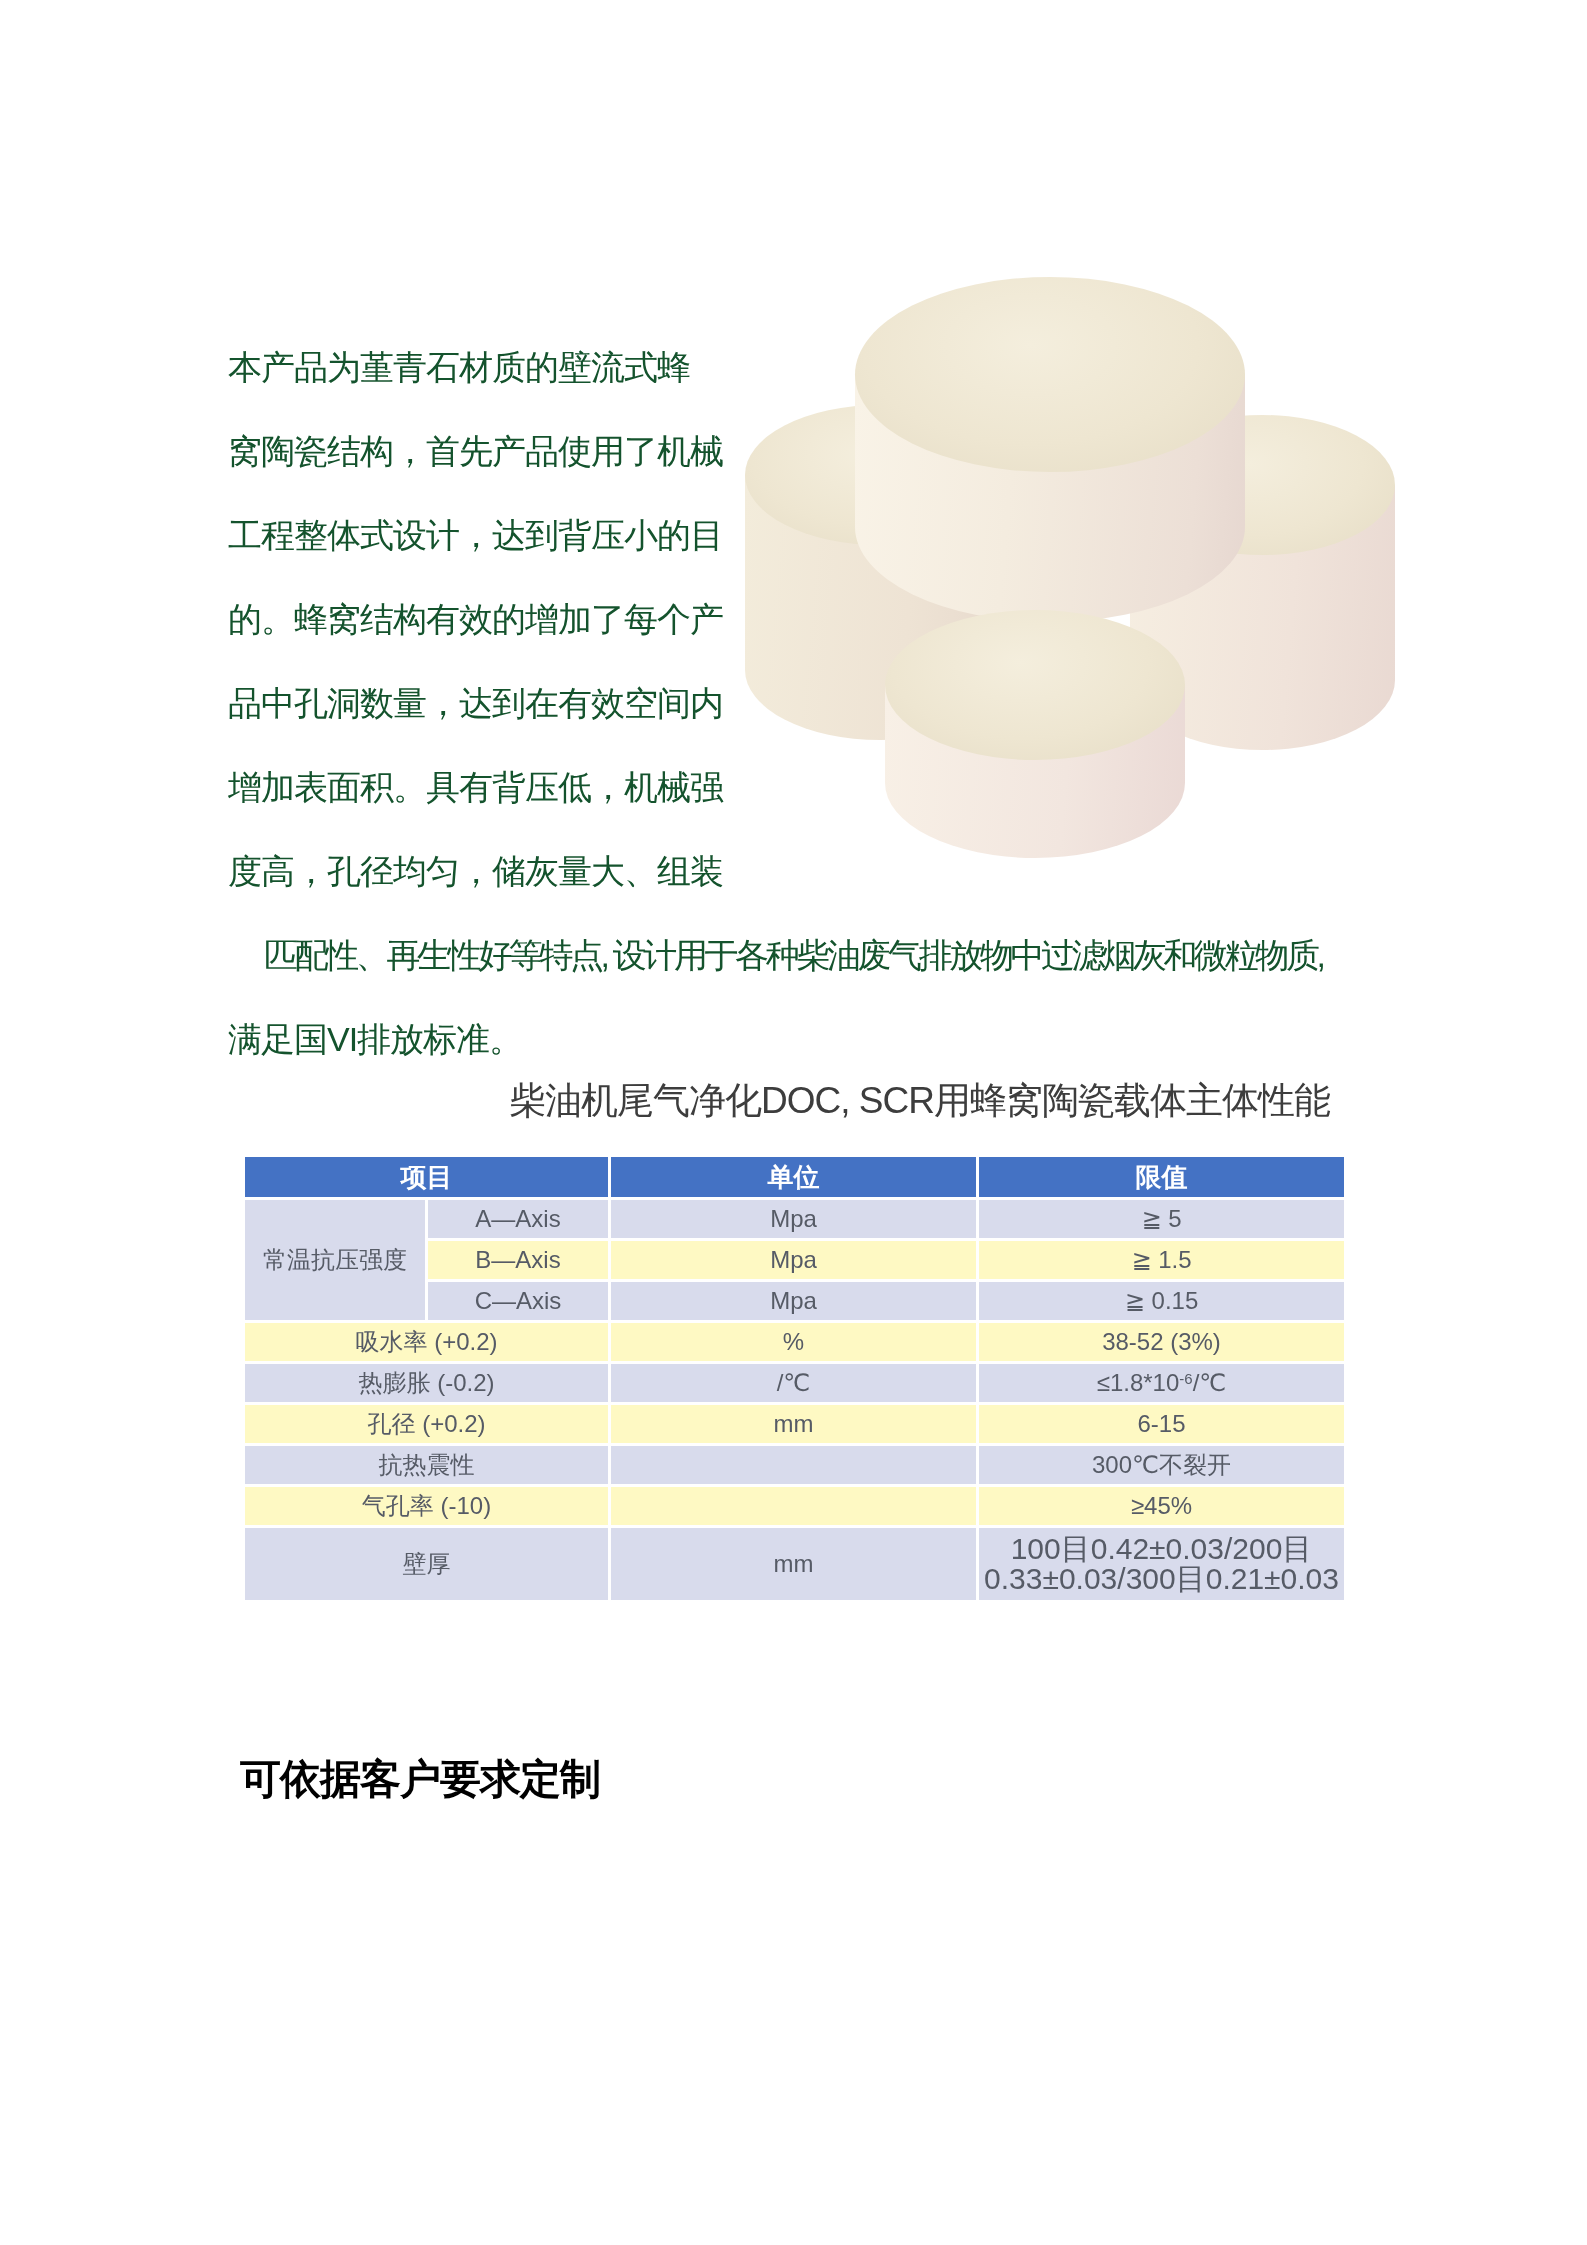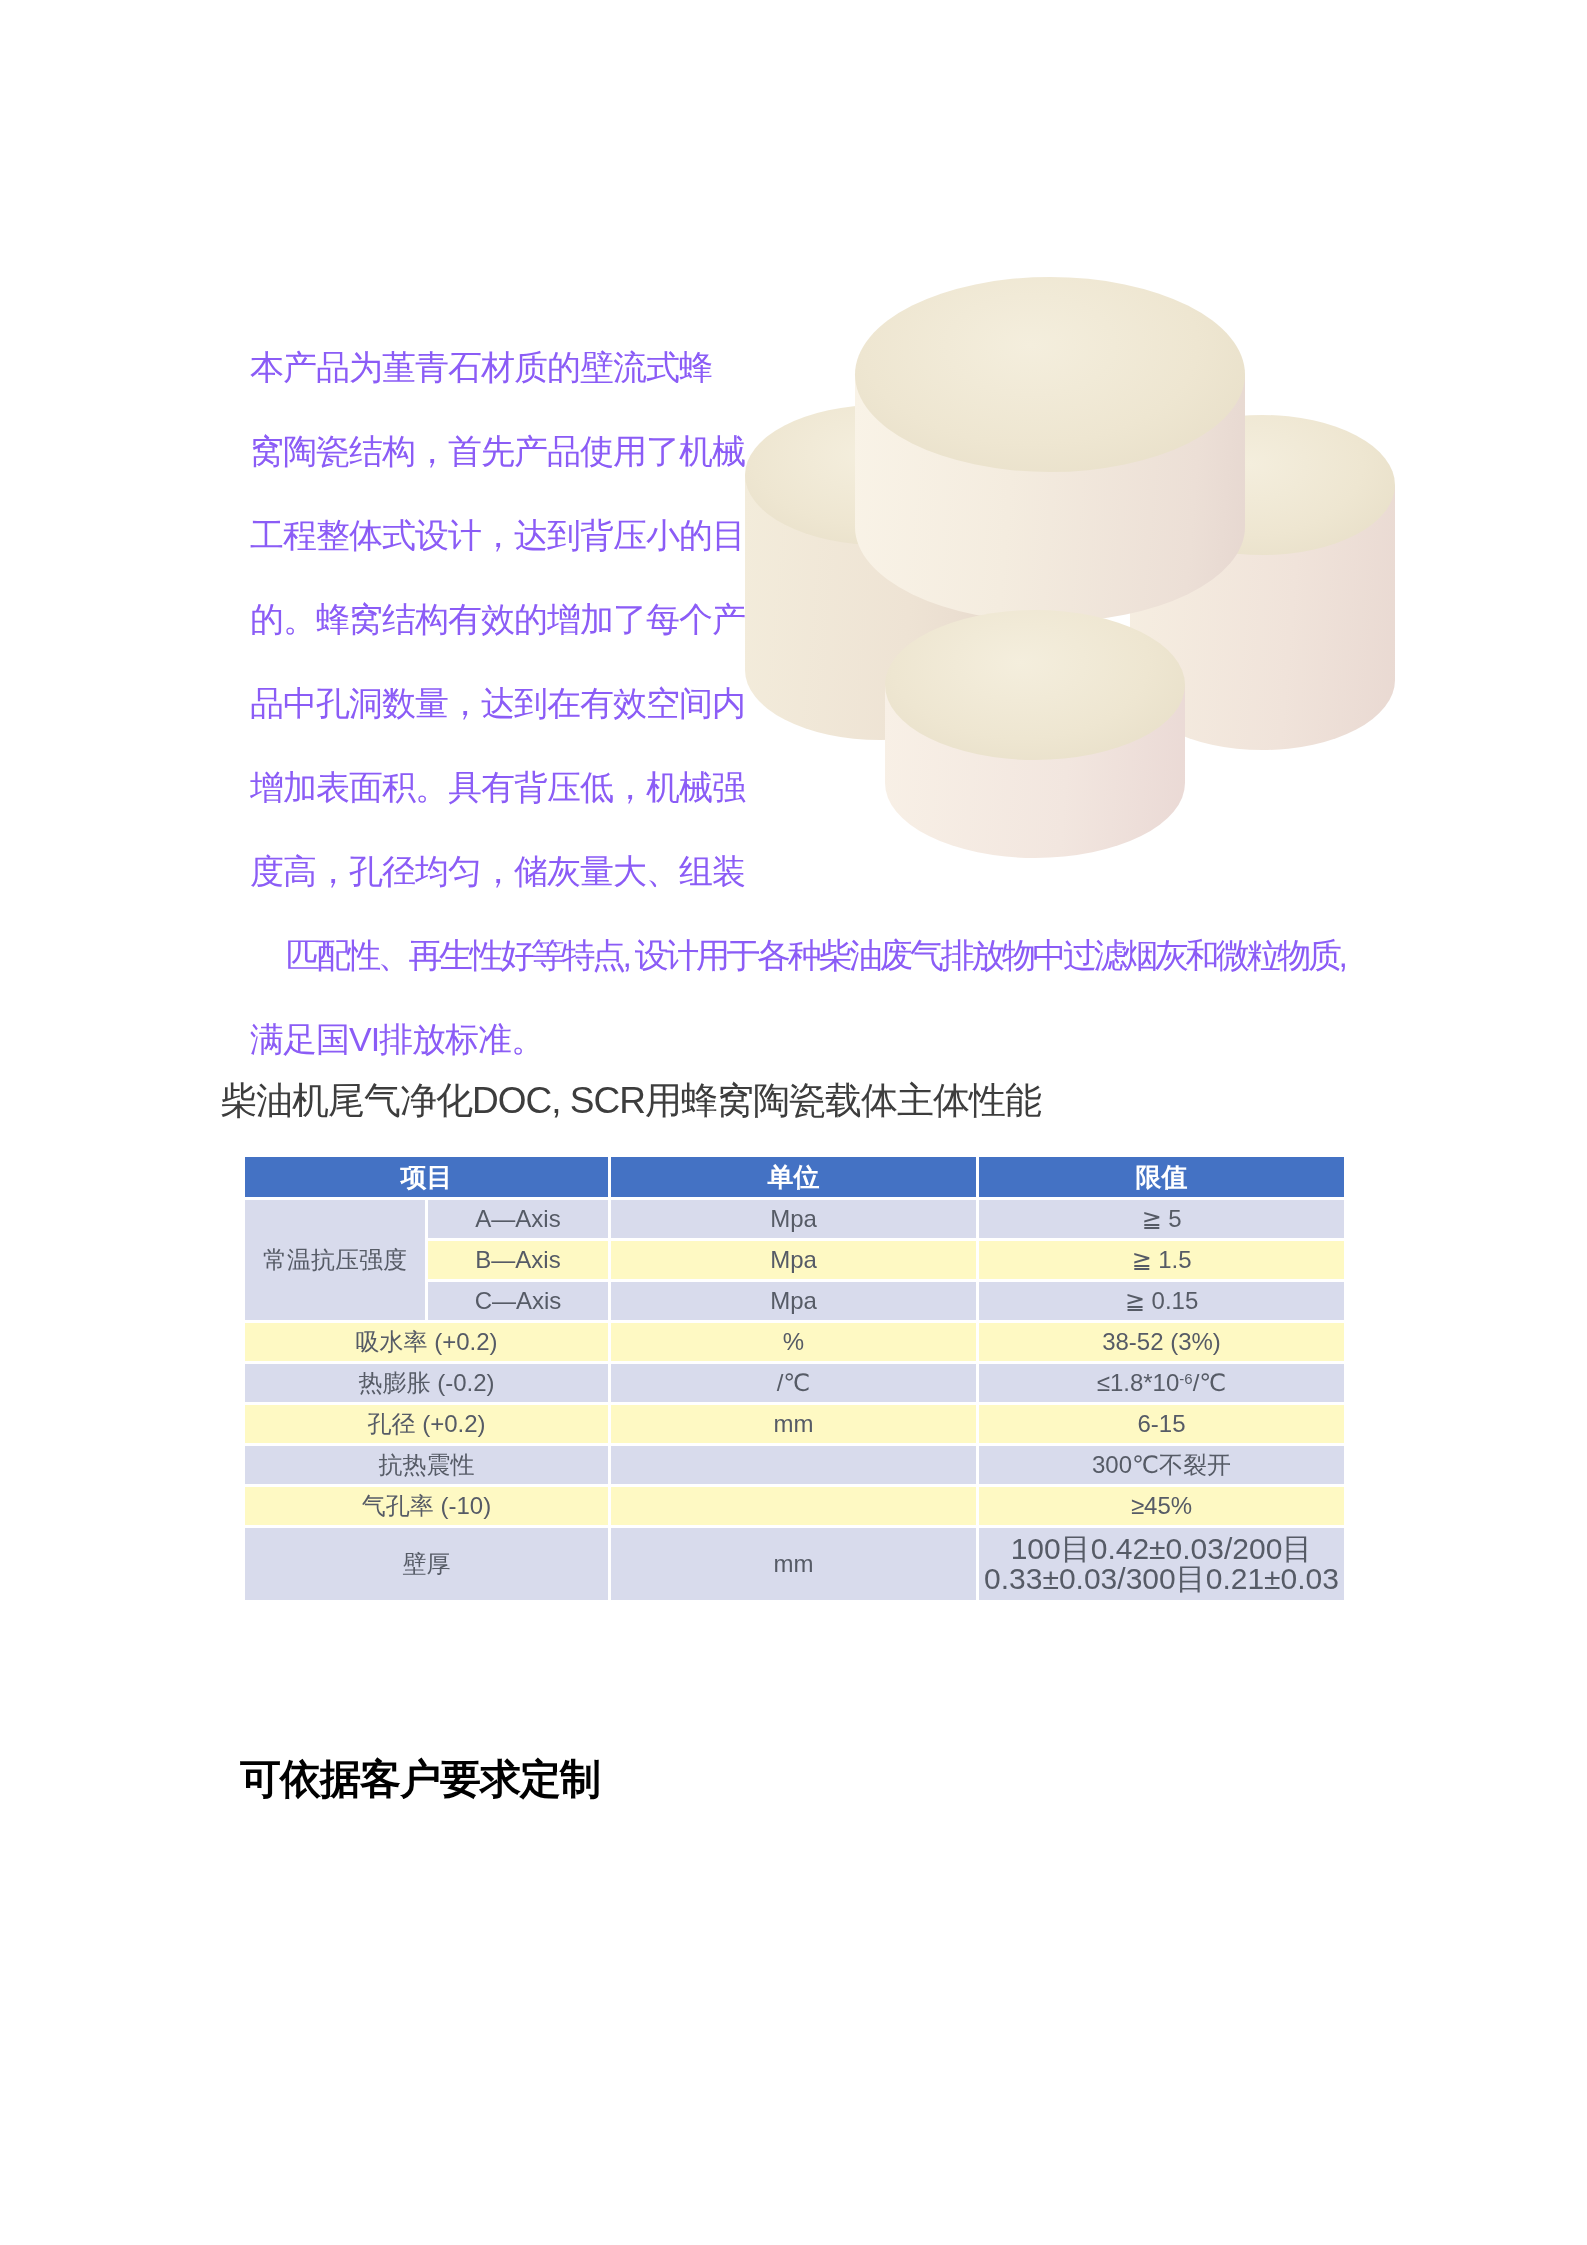--- a/index.html
+++ b/index.html
@@ -6,22 +6,22 @@
   .page {
     position:relative;
     width:1587px; height:2245px;
     background:#ffffff;
     font-family:"Liberation Sans","DejaVu Sans",sans-serif;
     overflow:hidden;
   }
 
   
   .intro {
-    position:absolute; left:250px; top:326px; width:1120px;
-    color:#8b5cf6;
+    position:absolute; left:228px; top:326px; width:1120px;
+    color:#14532d;
   }
   .intro-line {
     height:84px; display:flex; align-items:center;
     font-size:34px; letter-spacing:-1px; white-space:nowrap;
   }
   .intro-line:nth-child(8) { letter-spacing:-3.4px;margin-left:36px; }
 
   
   .photo { position:absolute; left:735px; top:255px; width:660px; height:615px; }
   .cyl { position:absolute; }
@@ -48,21 +48,21 @@
   .cyl-big        .face { height:195px; }
   .cyl-big        .side { top:98px;  border-radius:0 0 50% 50% / 0 0 95px 95px; }
   .cyl-front      { left:150px; top:355px; width:300px; height:248px; z-index:4; }
   .cyl-front      .face { height:150px; }
   .cyl-front      .side { top:75px;  border-radius:0 0 50% 50% / 0 0 75px 75px;
                           background:linear-gradient(95deg,#f8f0e6 0%,#f2e6df 60%,#ead9d5 100%); }
 
   
   .table-title {
     position:absolute; left:220px; top:1076px; width:1110px;
-    text-align:left; font-size:37px; color:#3d3d3d; letter-spacing:-1px;
+    text-align:right; font-size:37px; color:#3d3d3d; letter-spacing:-1px;
     white-space:nowrap;
   }
 
   
   .spec-wrap { position:absolute; left:242px; top:1154px; }
   table.spec {
     border-collapse:separate; border-spacing:3px;
     width:1105px; table-layout:fixed;
     font-size:24px; color:#565b66;
   }

